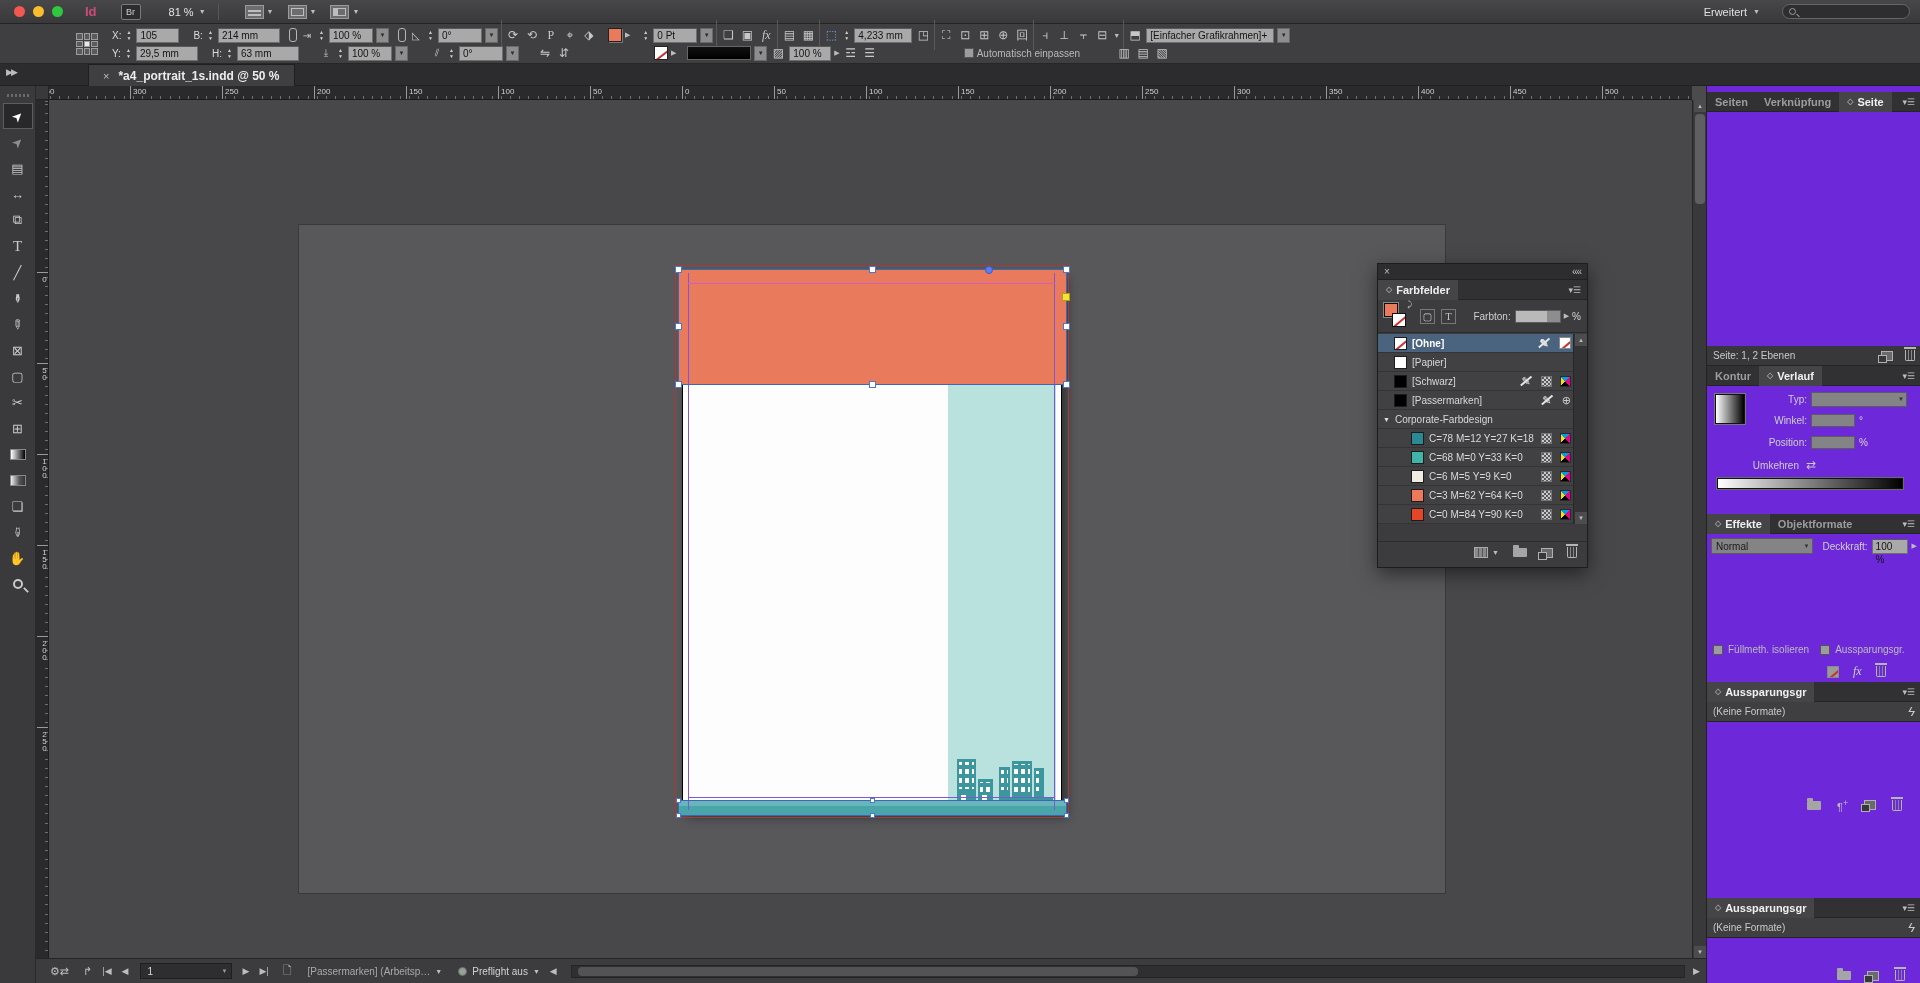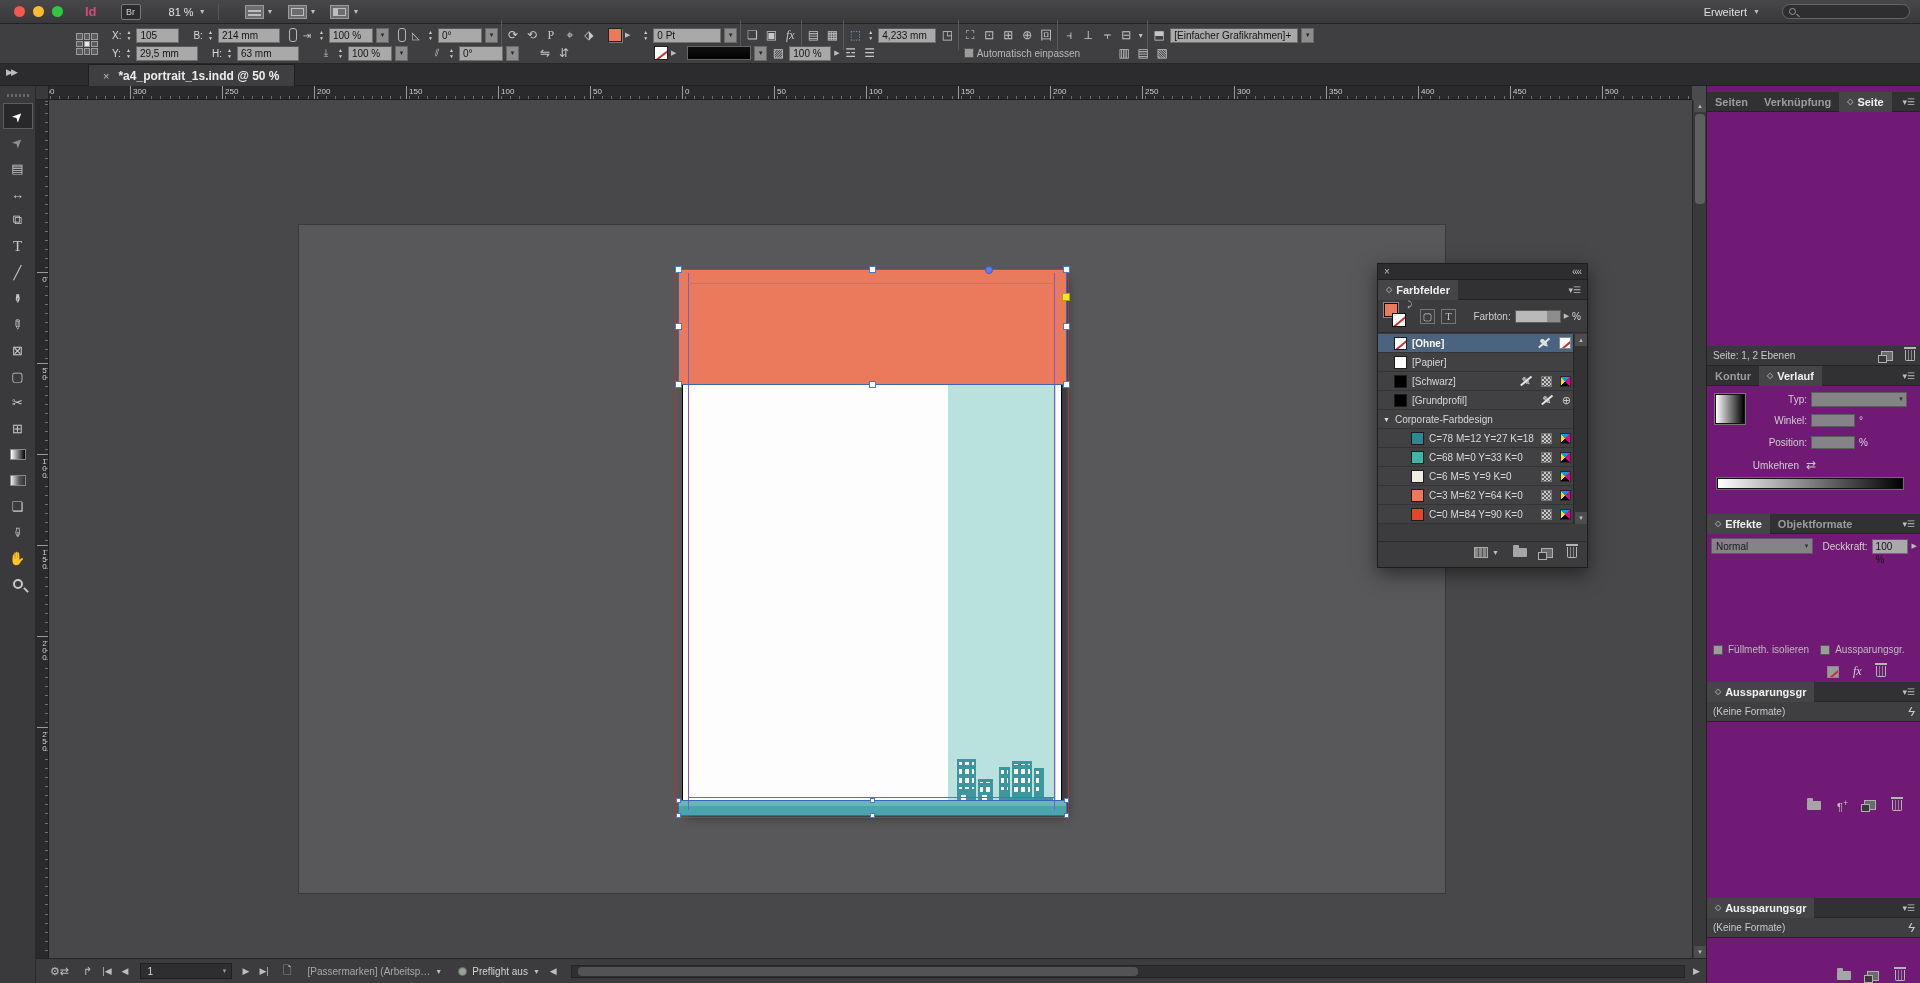--- a/index.html
+++ b/index.html
@@ -79,21 +79,21 @@
 .gh{position:absolute;left:5px;right:6px;height:1px}
 .selframe{position:absolute;border:1px solid #3c66b8}
 .hnd{position:absolute;width:7px;height:7px;background:#fff;border:1px solid #4a79c9}
 .hnd.s{width:5px;height:5px}
 .bluedot{position:absolute;width:8px;height:8px;border-radius:50%;background:#5a7df2;border:1px solid #3c5ed0}
 .yhnd{position:absolute;width:8px;height:8px;background:#f2e23c;border:1px solid #b3a300}
 .vscroll{left:1692px;top:100px;width:14px;height:858px;background:#39393b;border-left:1px solid #262626}
 .sbtn{position:absolute;left:1px;width:12px;height:12px;background:#4c4c4e;color:#bdbdbd;font-size:6px;text-align:center;line-height:12px}
 .sthumb{position:absolute;left:2px;width:10px;background:#5f5f61;border-radius:4px}
 
-.dock{left:1706px;top:86px;width:214px;height:897px;background:#701a75;border-left:1px solid #222}
+.dock{left:1706px;top:86px;width:214px;height:897px;background:#6d28d9;border-left:1px solid #222}
 .phead{position:absolute;left:0;width:214px;height:20px;background:#313133;border-bottom:1px solid #242424;display:flex;align-items:center}
 .ptab{padding:0 8px;height:20px;display:flex;align-items:center;gap:4px;color:#9c9c9c;font-size:11px;font-weight:bold}
 .ptab.on{background:#454547;color:#f0f0f0}
 .pmenu{margin-left:auto;margin-right:6px;color:#bdbdbd;font-size:9px}
 .dia{color:#9c9c9c;font-size:8px}
 .pstat{position:absolute;left:0;width:214px;height:20px;background:#38383a;border-bottom:1px solid #242424;display:flex;align-items:center;padding:0 6px;color:#c9c9c9}
 .pstat .ic{margin-left:auto;display:flex;gap:12px;align-items:center}
 .i-newl{width:12px;height:10px;border:1px solid #b0b0b0;background:#6a6a6c;position:relative}
 .i-newl::after{content:'';position:absolute;left:-4px;bottom:-3px;width:7px;height:6px;background:#38383a;border:1px solid #b0b0b0}
 .i-trash{width:10px;height:11px;border:1px solid #b5b5b5;border-top:none;border-radius:0 0 2px 2px;position:relative;background:repeating-linear-gradient(90deg,transparent 0 2px,#888 2px 3px)}
@@ -225,21 +225,21 @@
       <span class="ddbtn">▼</span>
       <span class="csep"></span>
       <span class="cico">⟳</span>
       <span class="cico">⟲</span>
       <span class="cico" style="font-family:'Liberation Serif',serif">P</span>
       <span class="cico">⌖</span>
       <span class="cico">⬗</span>
       <span class="fillsw" style="margin-left:8px"></span>
       <span class="dda">▶</span>
       <span class="stp" style="margin-left:8px">▲<br>▼</span>
-      <span class="fld" style="width:68px">0 Pt</span>
+      <span class="fld" style="width:44px">0 Pt</span>
       <span class="ddbtn">▼</span>
       <span class="csep"></span>
       <span class="cico">❑</span>
       <span class="cico">▣</span>
       <span class="cico" style="font-style:italic;font-family:'Liberation Serif',serif">fx</span>
       <span class="csep"></span>
       <span class="cico">▤</span>
       <span class="cico">▦</span>
       <span class="csep"></span>
       <span class="cico" style="color:#6ea6e8">⬚</span>
@@ -667,21 +667,21 @@
             <span class="i-noedit i-ne">✎</span>
             <span class="i-tint"></span>
             <span class="i-cmyk"></span>
 
           </span>
         </div>
 
         <div class="srow noedit reg k-black">
 
           <span class="chip"></span>
-          <span class="swname">[Grundprofil]</span>
+          <span class="swname">[Passermarken]</span>
           <span class="swicons">
             <span class="i-noedit i-ne">✎</span>
 
             <span class="i-reg">⊕</span>
 
           </span>
         </div>
 
         <div class="srow k-folder">
           <span class="fold-tri">▼</span>

